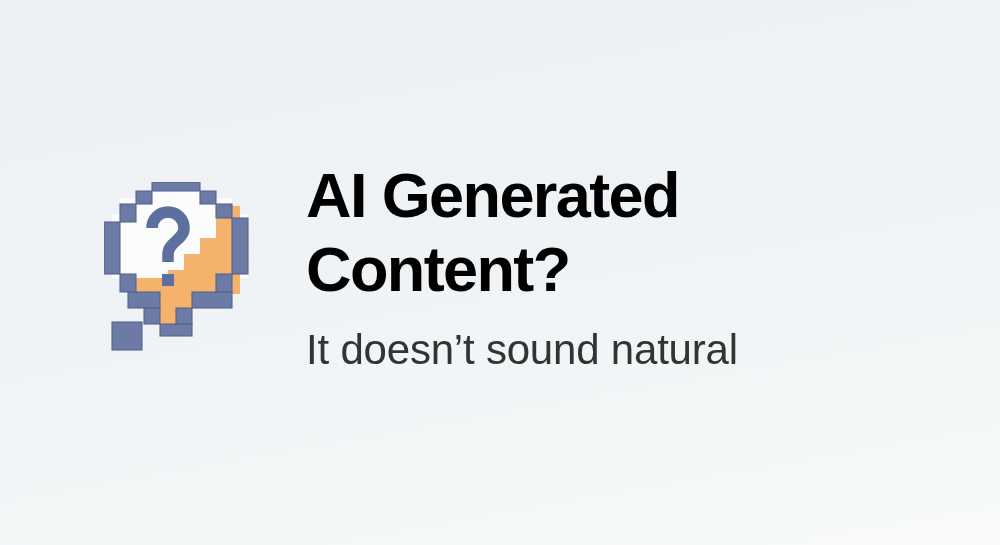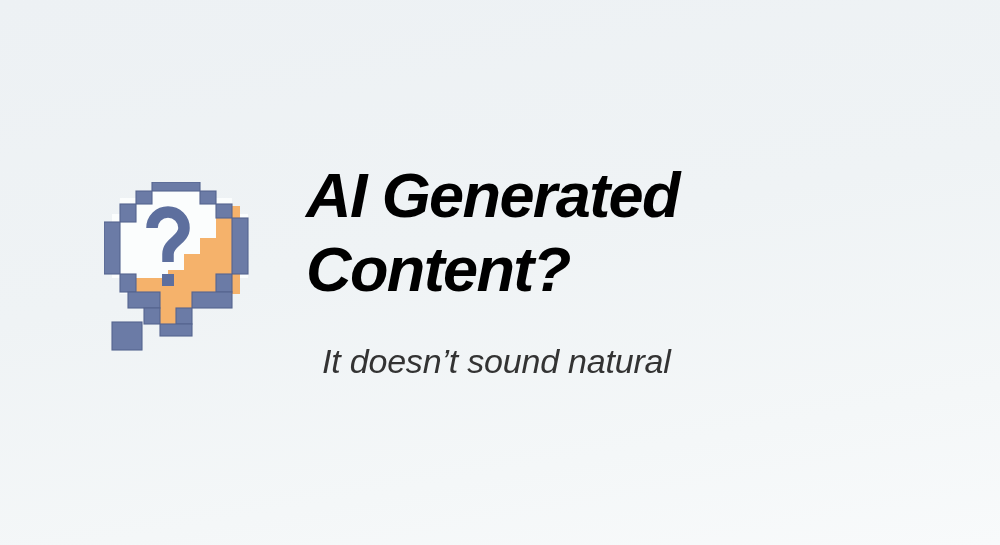--- a/index.html
+++ b/index.html
@@ -35,40 +35,39 @@
     width: 160px;
     height: 170px;
   }
 
   
   #text-block {
     position: absolute;
     left: 306px;
     top: 158px;
     width: 640px;
-    font-style: italic;
   }
 
   #title {
     margin: 0;
     font-family: "Liberation Sans", sans-serif;
     font-weight: 700;
     font-size: 63px;
     line-height: 1.18;
     letter-spacing: -1.6px;
     color: #000000;
     white-space: pre-line;
   }
 
   #subtitle {
-    margin: 16px;
+    margin: 0;
     padding-top: 18px;
     font-family: "Liberation Sans", sans-serif;
     font-weight: 400;
-    font-size: 34px;
+    font-size: 42px;
     line-height: 1.2;
     letter-spacing: -0.2px;
     color: #333333;
   }
 </style>
 </head>
 <body>
 
 <div id="banner">
 

